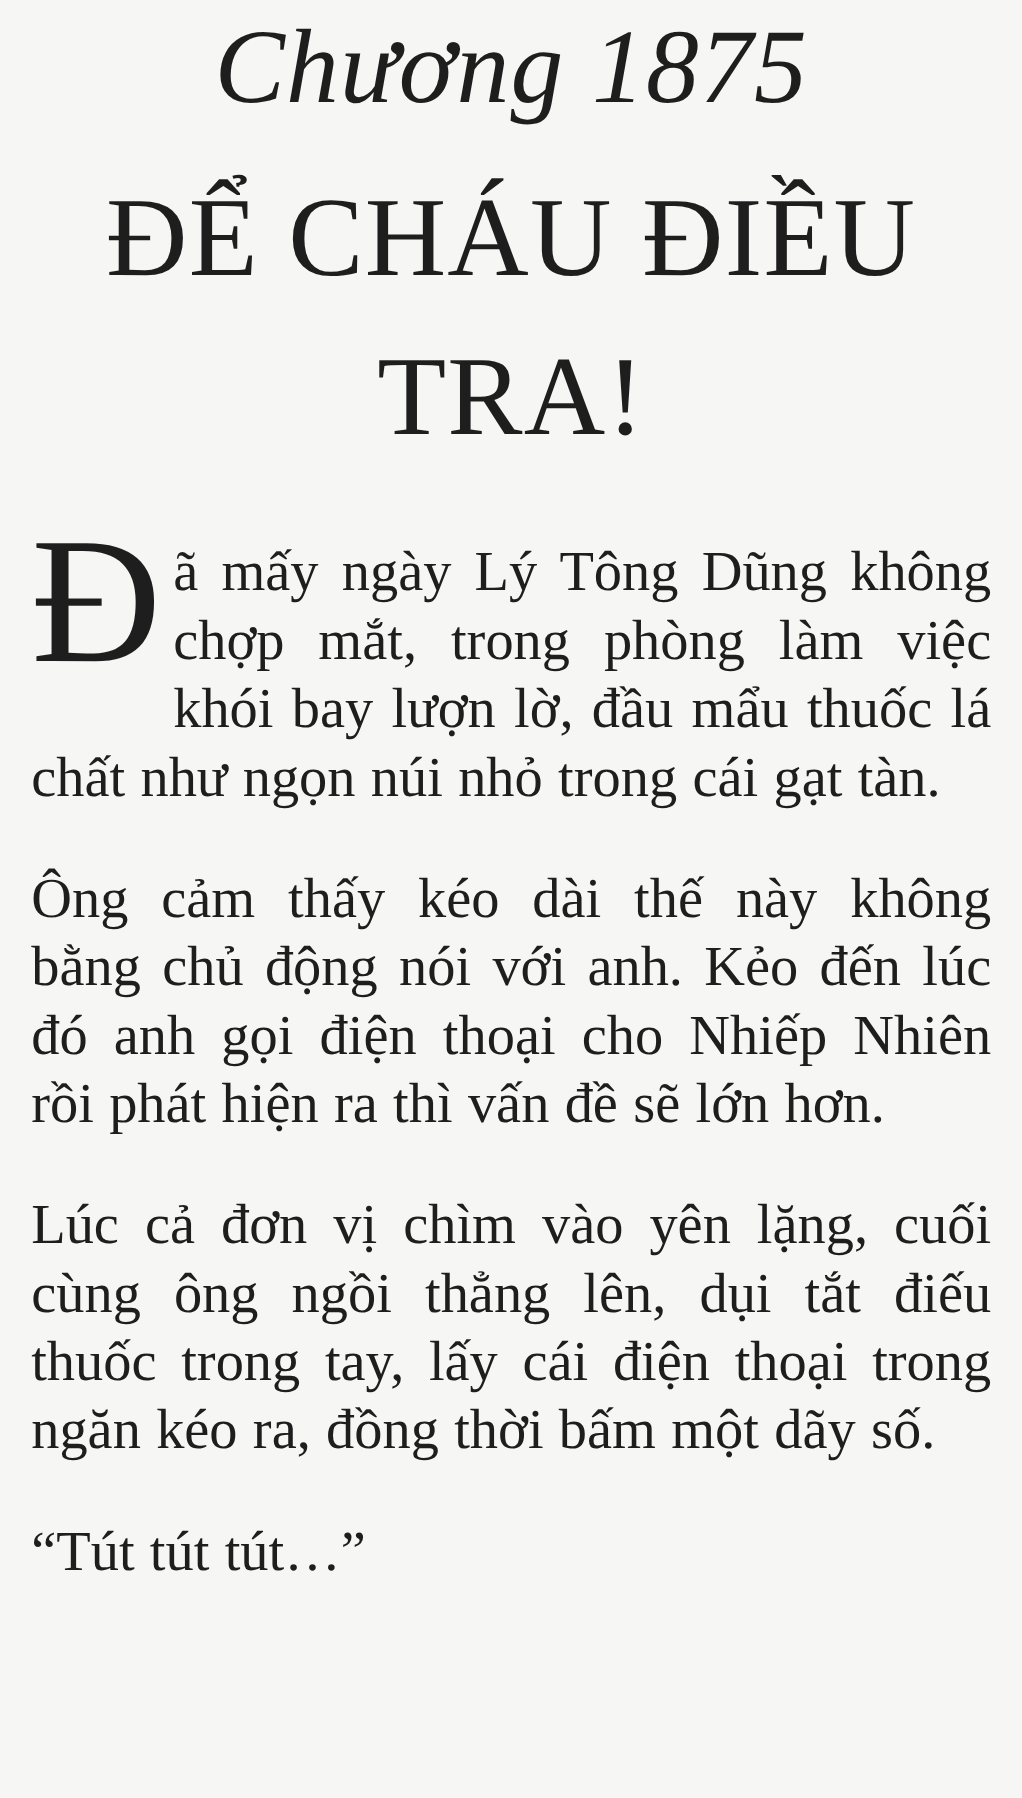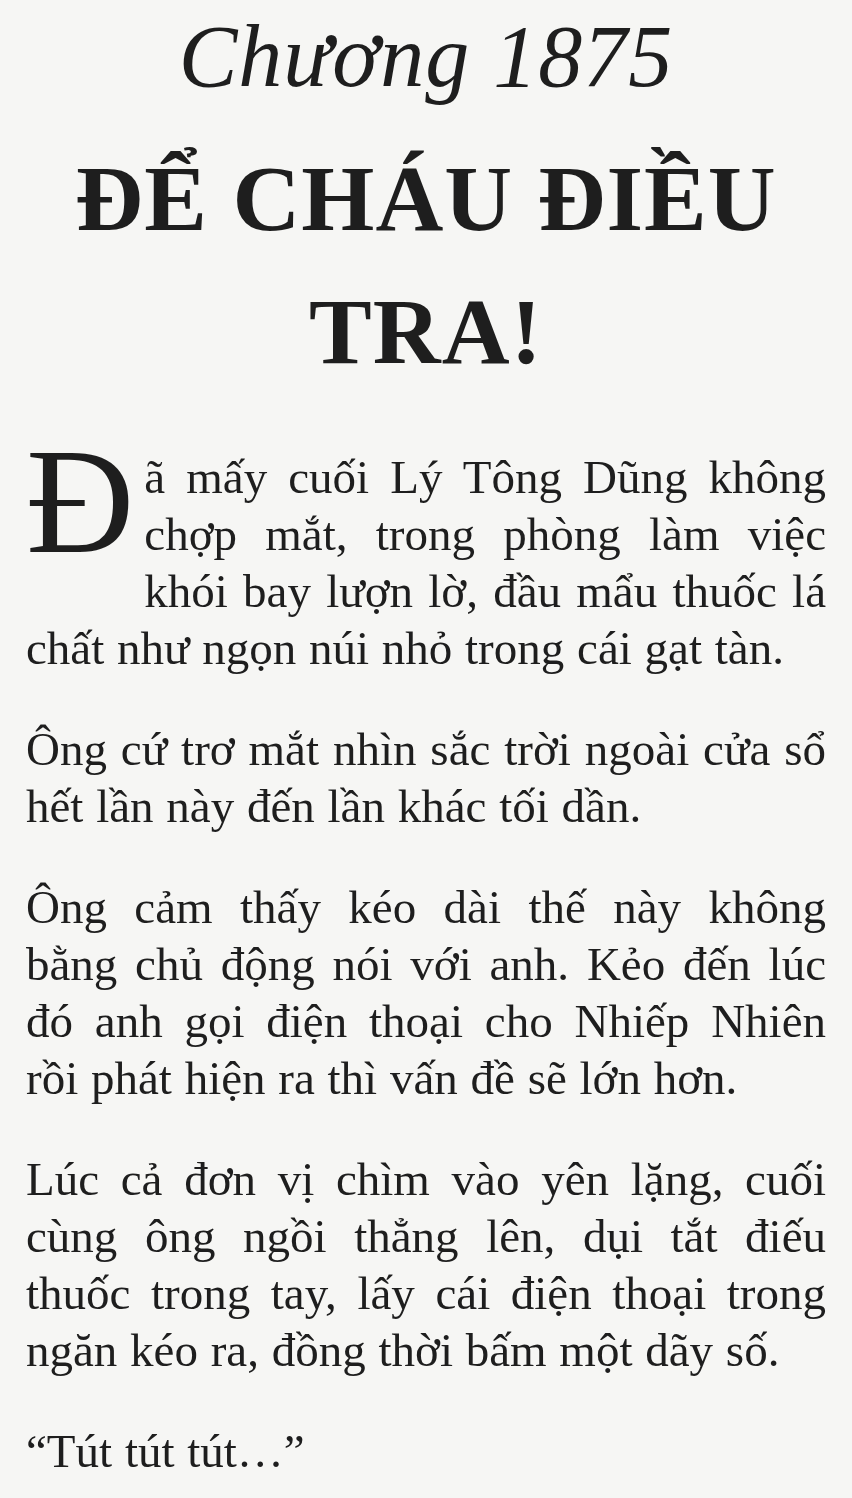--- a/index.html
+++ b/index.html
@@ -25,21 +25,21 @@
   }
   .chapter-header { text-align: center; }
   .chapter-number {
     font-style: italic;
     font-weight: 400;
     font-size: 88px;
     line-height: 1.2;
     letter-spacing: 1px;
   }
   .chapter-title {
-    font-weight: 700;
+    font-weight: 400;
     font-size: 94px;
     line-height: 1.42;
     margin-top: 22px;
     letter-spacing: 1px;
   }
   .chapter-body {
     margin-top: 50px;
   }
   .chapter-body p {
     font-size: 47px;
@@ -64,20 +64,19 @@
 <body>
 
 <div class="page">
   <header class="chapter-header">
     <div class="chapter-number">Chương 1875</div>
     <h1 class="chapter-title">ĐỂ CHÁU ĐIỀU TRA!</h1>
   </header>
 
   <article class="chapter-body">
     <p>
-      <span class="drop-cap">Đ</span><span>ã mấy cuối Lý Tông Dũng không chợp mắt, trong phòng làm việc khói bay lượn lờ, đầu mẩu thuốc lá chất như ngọn núi nhỏ trong cái gạt tàn.</span>
+      <span class="drop-cap">Đ</span><span>ã mấy ngày Lý Tông Dũng không chợp mắt, trong phòng làm việc khói bay lượn lờ, đầu mẩu thuốc lá chất như ngọn núi nhỏ trong cái gạt tàn.</span>
     </p>
-    <p>Ông cứ trơ mắt nhìn sắc trời ngoài cửa sổ hết lần này đến lần khác tối dần.</p>
     <p>Ông cảm thấy kéo dài thế này không bằng chủ động nói với anh. Kẻo đến lúc đó anh gọi điện thoại cho Nhiếp Nhiên rồi phát hiện ra thì vấn đề sẽ lớn hơn.</p>
     <p>Lúc cả đơn vị chìm vào yên lặng, cuối cùng ông ngồi thẳng lên, dụi tắt điếu thuốc trong tay, lấy cái điện thoại trong ngăn kéo ra, đồng thời bấm một dãy số.</p>
     <p class="last">“Tút tút tút…”</p>
   </article>
 </div>
 
 </body></html>

